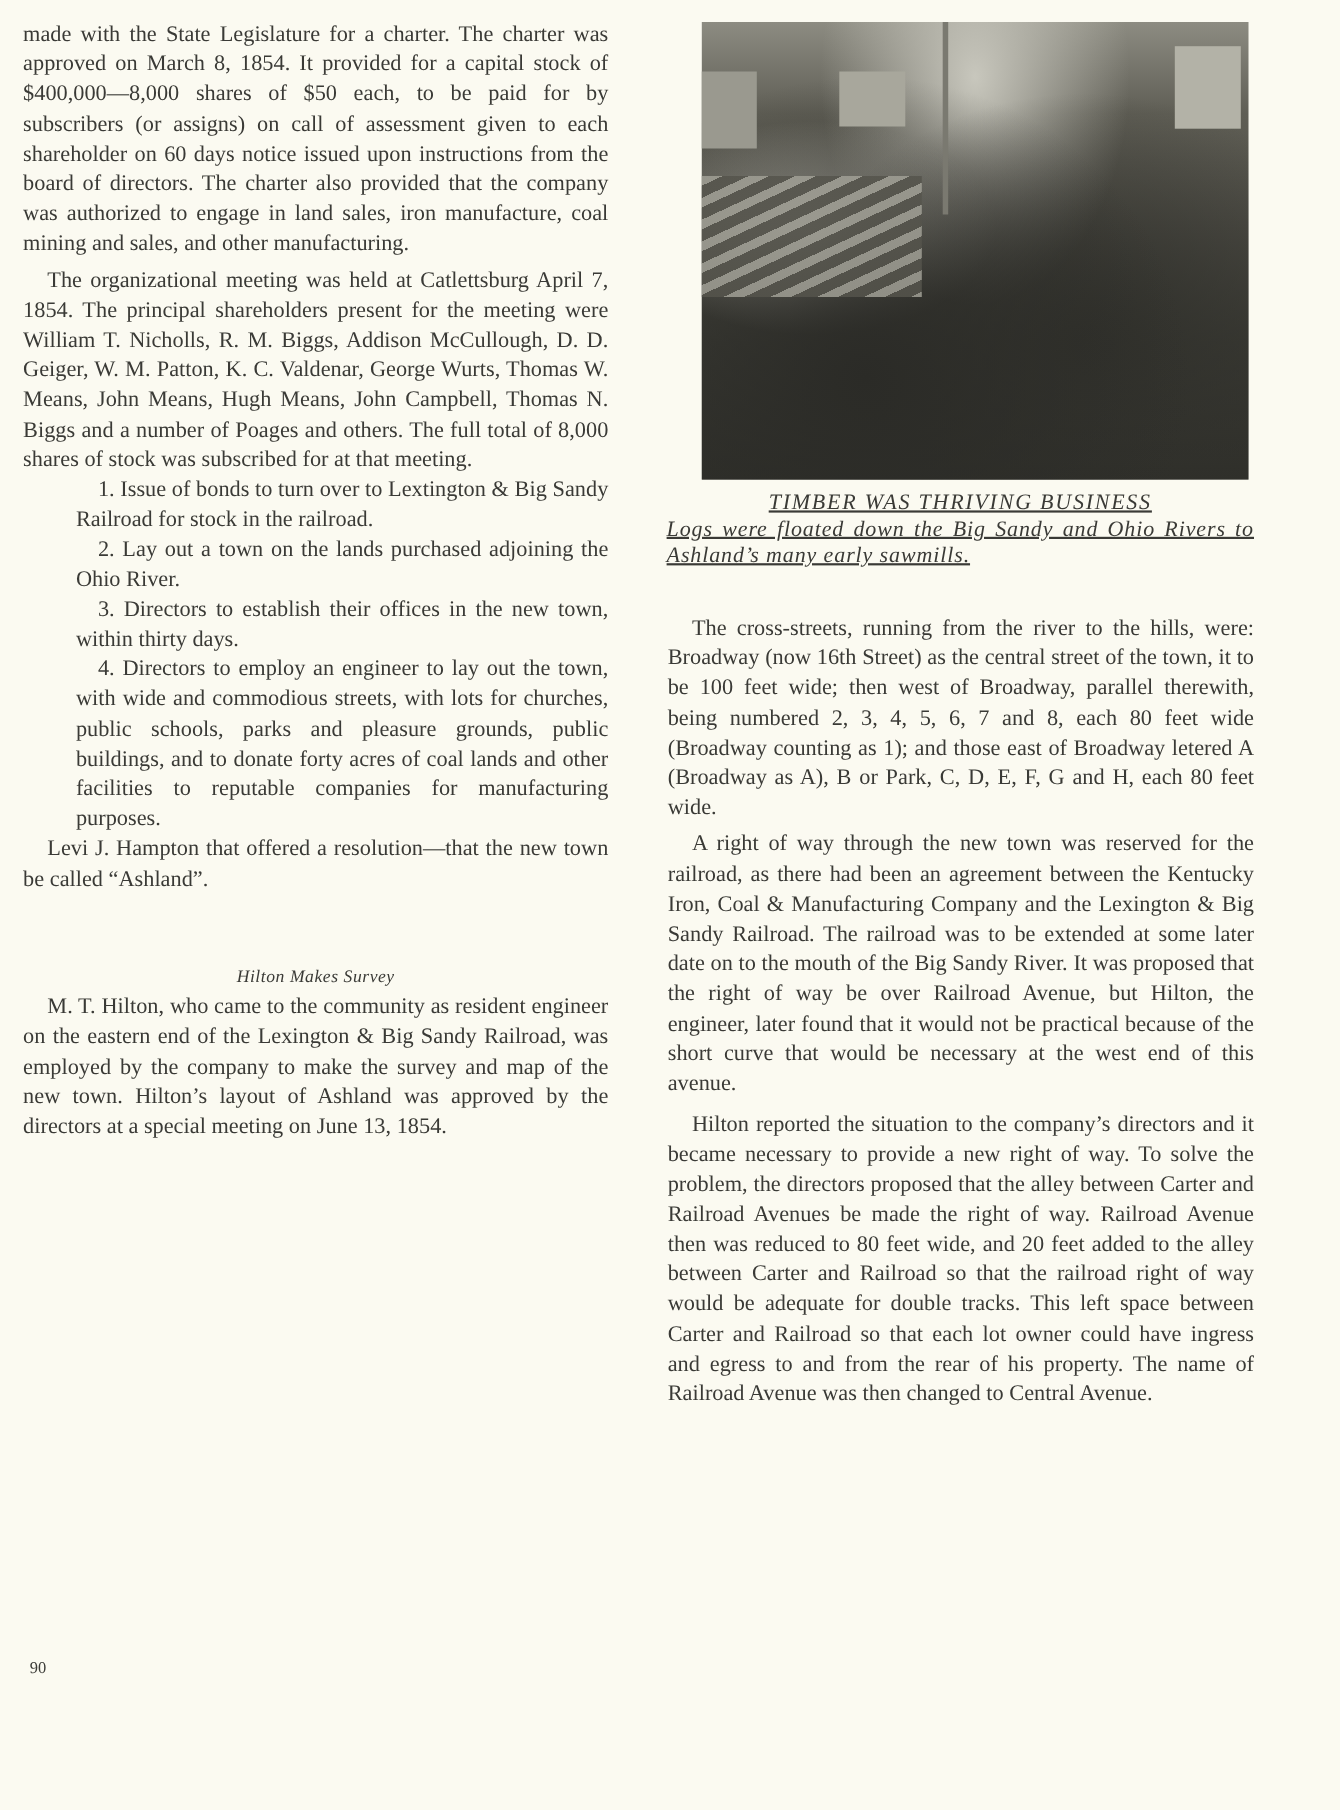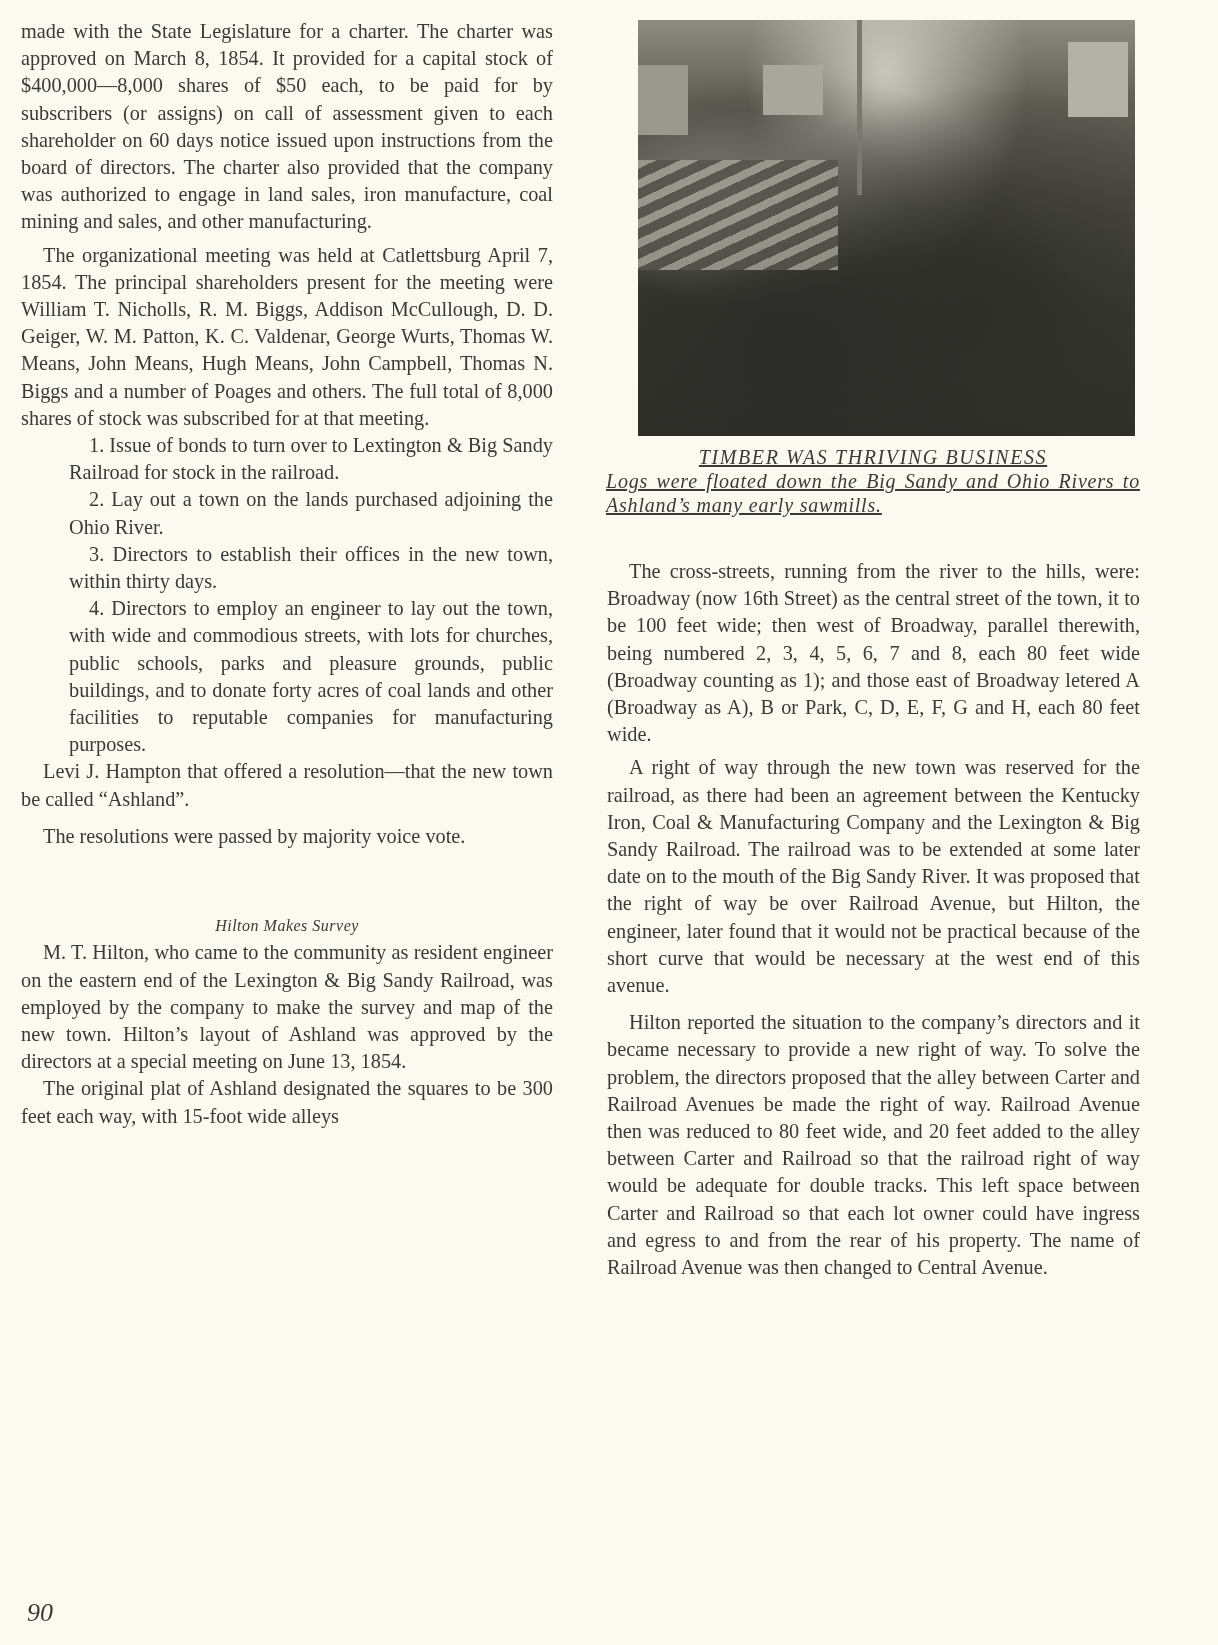--- a/index.html
+++ b/index.html
@@ -41,39 +41,37 @@
   .photo .shed2 { position:absolute; left:125px; top:45px; width:60px; height:50px; background:#a8a79c; }
   .photo .shed3 { position:absolute; left:430px; top:22px; width:60px; height:75px; background:#b3b2a7; }
   .photo .logs { position:absolute; left:0; top:140px; width:200px; height:110px;
     background:repeating-linear-gradient(155deg,#a09f95 0 8px,#55544c 8px 18px); opacity:.85; }
   .caption {
     position:absolute; left:606px; top:445px; width:534px;
     font-style:italic; font-size:20px; line-height:24px; letter-spacing:0.8px;text-decoration:underline;
   }
   .caption .cap-title { text-align:center; letter-spacing:1.6px; }
   .caption .cap-body { text-align:justify; text-align-last:left; }
-  .page-number { position:absolute; left:27px; top:1598px; font-size:26px;font-style:italic; }
+  .page-number { position:absolute; left:27px; top:1509px; font-size:15px; }
 </style>
 </head>
 <body>
 
 <div class="col col-left">
   <p class="noindent">made with the State Legislature for a charter.  The charter was approved on March 8, 1854.  It provided for a capital stock of $400,000—8,000 shares of $50 each, to be paid for by subscribers (or assigns) on call of assessment given to each shareholder on 60 days notice  issued upon instructions from the board of directors.  The charter also provided that the company was authorized to engage in land sales, iron manufacture, coal mining and sales, and other manufacturing.</p>
   <p class="gap-sm">The organizational meeting was held at Catlettsburg April 7, 1854.  The principal shareholders present for the meeting were William T. Nicholls, R. M. Biggs, Addison McCullough, D. D. Geiger, W. M. Patton, K. C. Valdenar, George Wurts, Thomas W. Means, John Means, Hugh Means, John Campbell, Thomas N. Biggs and a number of Poages and others.  The full total of 8,000 shares of stock was subscribed for at that meeting.</p>
   <div class="list">
     <p>1.  Issue of bonds to turn over to Lextington &amp; Big Sandy Railroad for stock in the railroad.</p>
     <p>2.  Lay out a town on the lands purchased adjoining the Ohio River.</p>
     <p>3.  Directors to establish their offices in the new town, within thirty days.</p>
     <p>4.  Directors to employ an engineer to lay out the town, with wide and commodious streets, with lots for churches, public schools, parks and pleasure grounds, public buildings, and to donate forty acres of coal lands and other facilities to reputable companies for manufacturing purposes.</p>
   </div>
   <p>Levi J. Hampton that offered a resolution—that the new town be called “Ashland”.</p>
-  <p class="gap">The resolutions were passed by majority voice vote.</p>
   <div class="heading">Hilton Makes Survey</div>
   <p>M. T. Hilton, who came to the community as resident engineer on the eastern end of the Lexington &amp; Big Sandy Railroad, was employed by the company to make the survey and map of the new town.  Hilton’s layout of Ashland was approved by the directors at a special meeting on June 13, 1854.</p>
-  <p>The original plat of Ashland designated the squares to be 300 feet each way, with 15-foot wide alleys</p>
 </div>
 
 <div class="photo">
   <div class="shed1"></div>
   <div class="shed2"></div>
   <div class="shed3"></div>
   <div class="pole"></div>
   <div class="logs"></div>
 </div>
 

